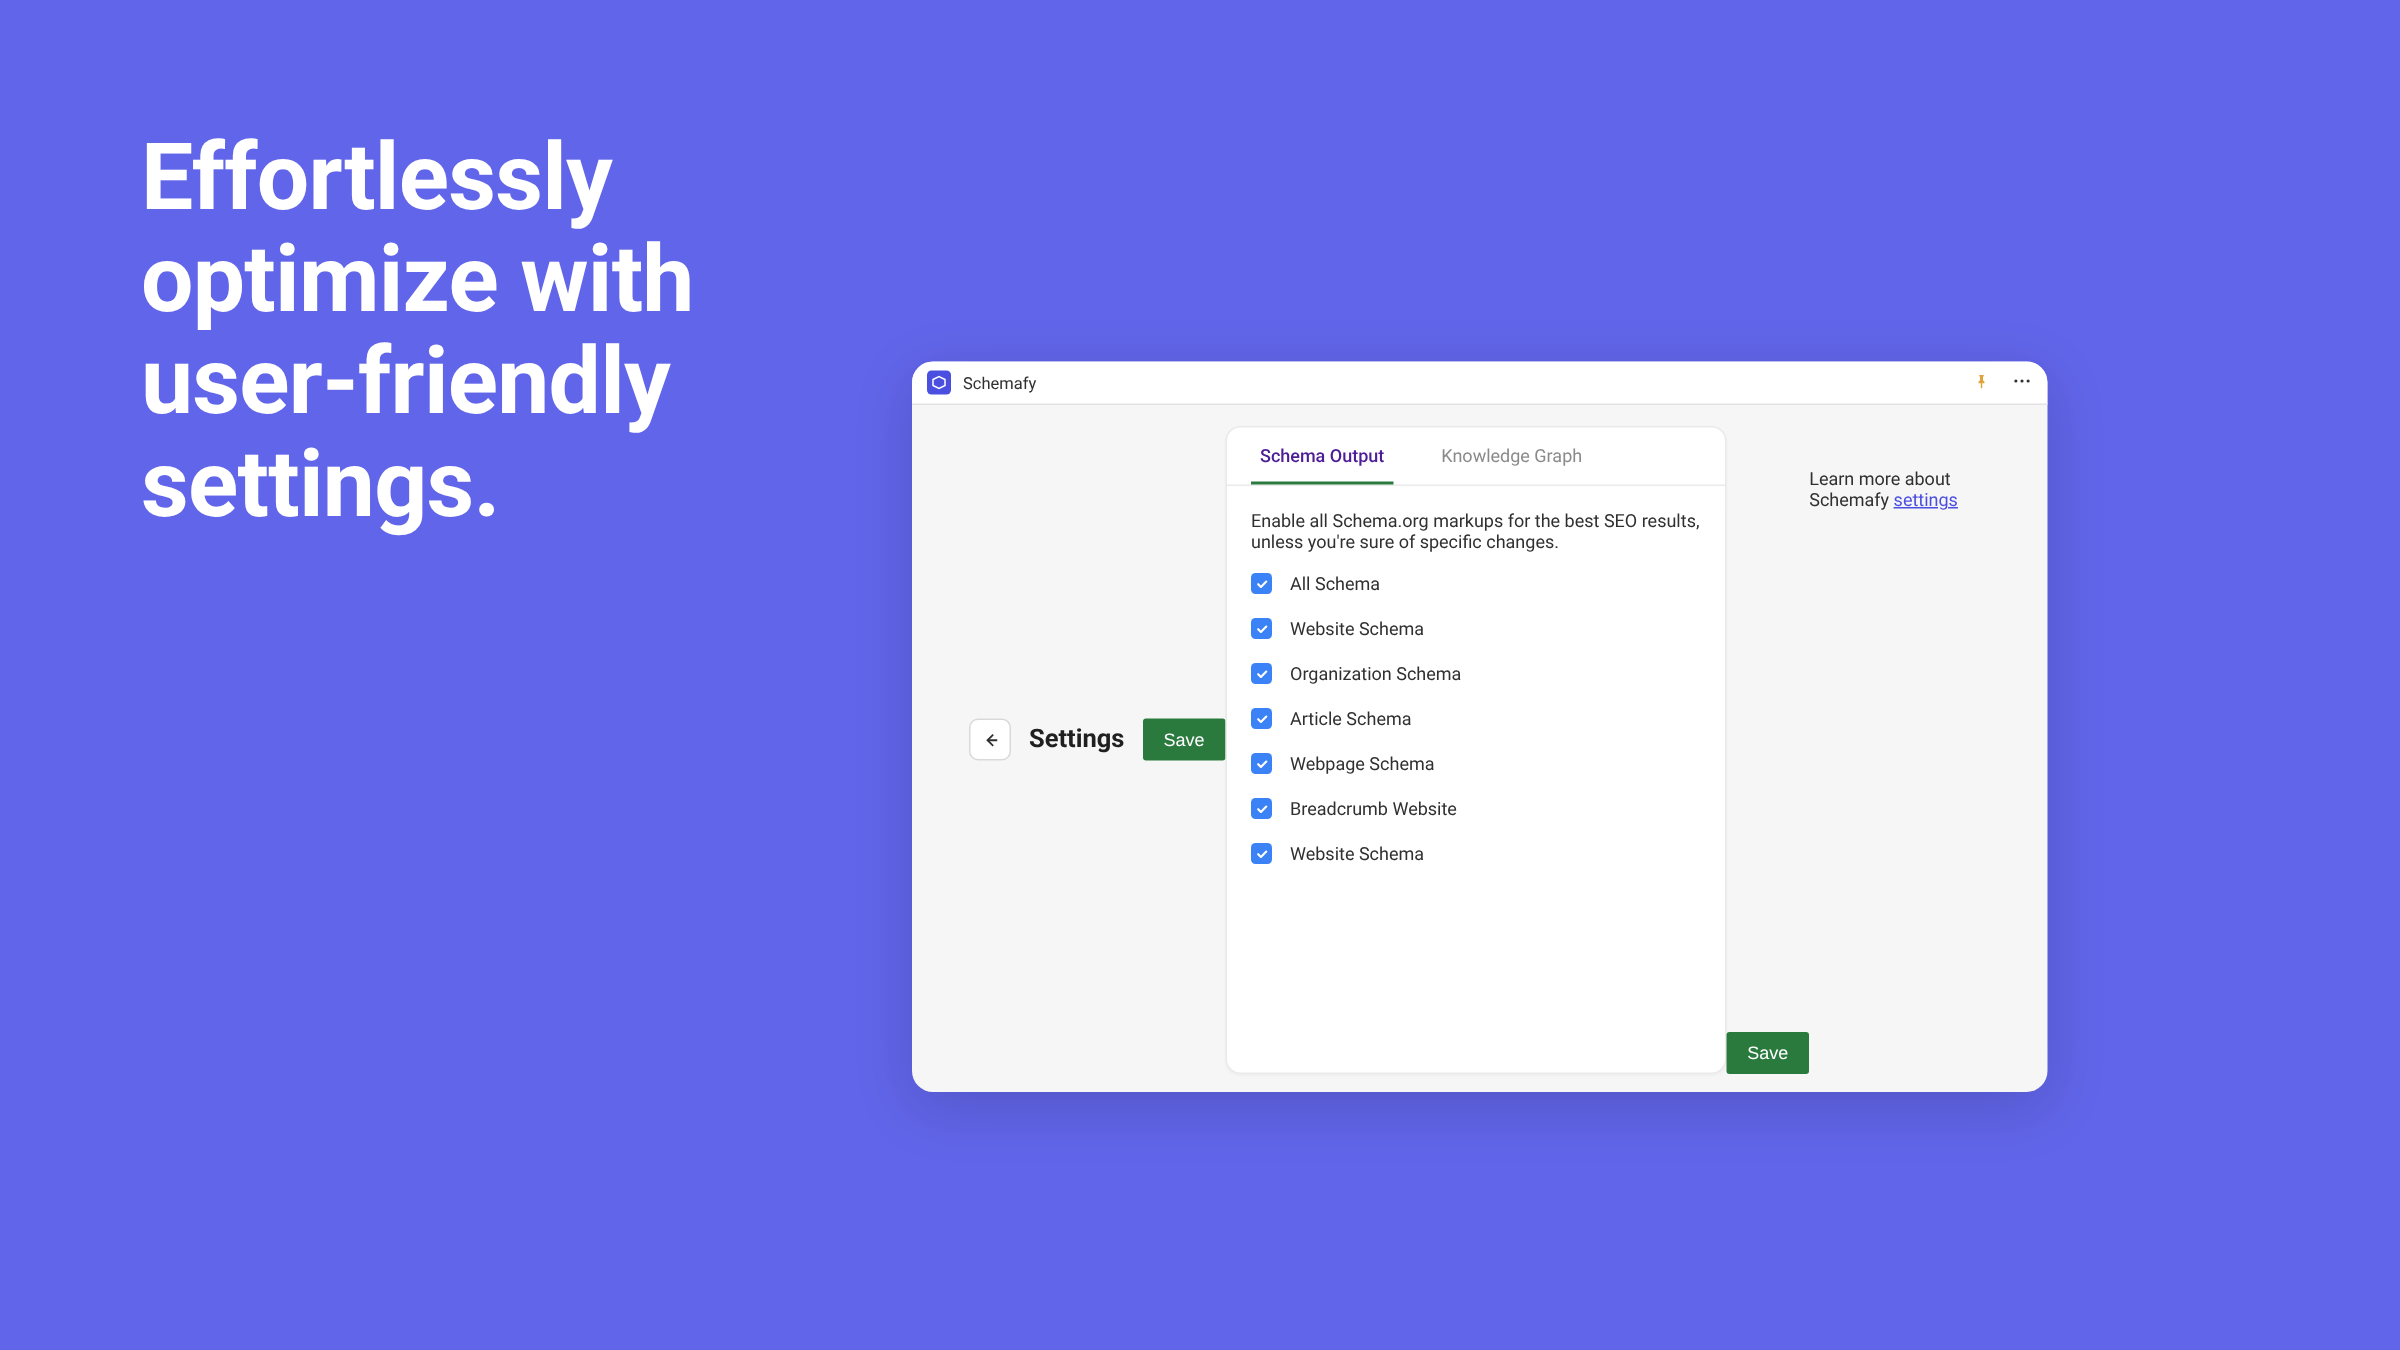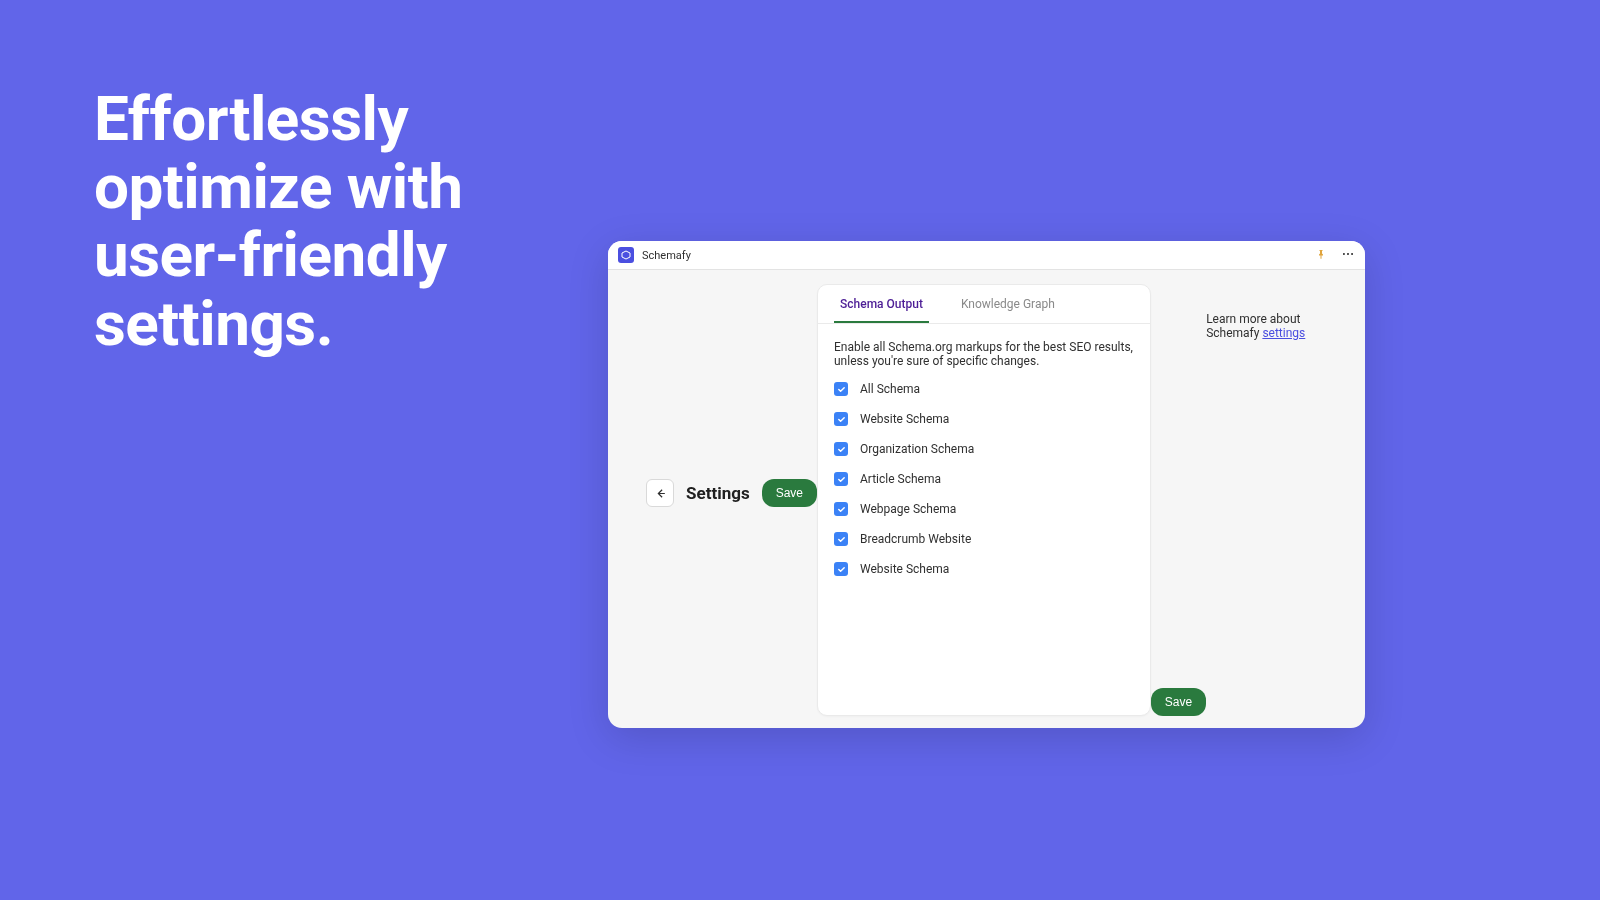--- a/index.html
+++ b/index.html
@@ -73,21 +73,21 @@
   .page-title {
     font-size: 17px;
     font-weight: 700;
     color: #202020;
   }
   .save-btn {
     margin-left: auto;
     background: #2a7a3e;
     color: #ffffff;
     border: none;
-    border-radius: 12px;
+    border-radius: 2px;
     padding: 7px 14px;
     font-size: 12px;
     font-weight: 500;
     cursor: pointer;
   }
   .save-btn.bottom { margin-top: 14px; align-self: flex-end; }
 
   .card {
     background: #ffffff;
     border: 1px solid #eaeaea;

